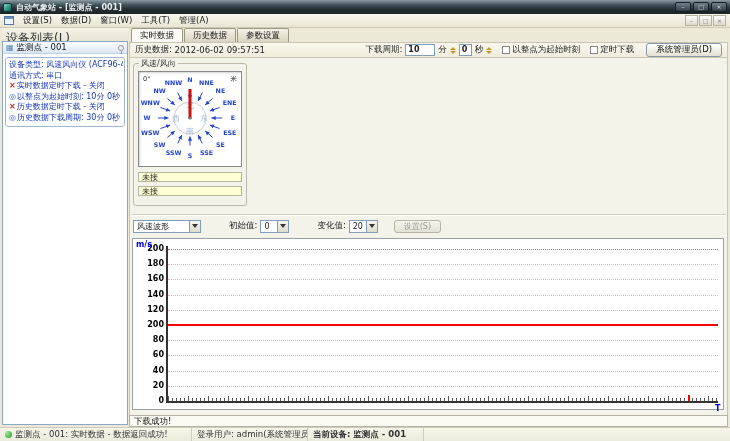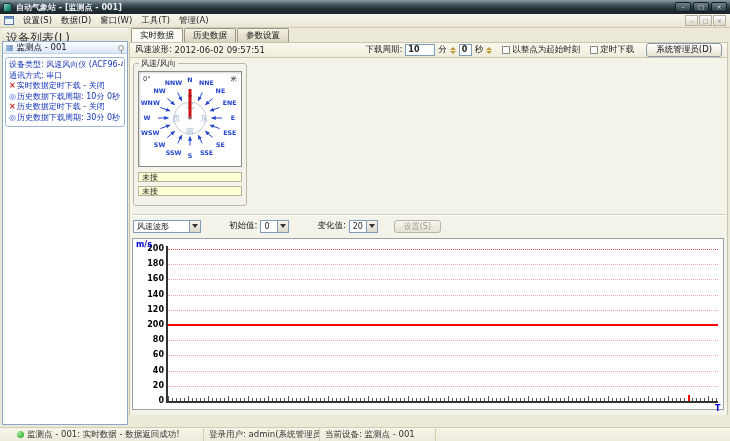--- a/index.html
+++ b/index.html
@@ -108,21 +108,21 @@
 
   .msgbar { position:absolute; left:0; top:387px; width:599px; height:12px; background:#fbfaf2;
     border:1px solid #b5b2a2; font-size:8.5px; color:#111; line-height:10px; padding-left:4px; }
 
   
   .statusbar { position:absolute; left:0; top:427px; width:730px; height:14px;
     background:linear-gradient(#f7f5e8,#eceadb); border-top:1px solid #cfccb8;
     display:flex; align-items:center; font-size:8.5px; color:#333; }
   .sb-panel { height:100%; display:flex; align-items:center; padding:0 5px;
     border-right:1px solid #cfccb8; white-space:nowrap; overflow:hidden; }
-  .sb1 { width:192px;margin-left:12px; } .sb2 { width:116px; } .sb3 { width:116px; }
+  .sb1 { width:192px; } .sb2 { width:116px; } .sb3 { width:116px;font-weight:bold; }
   .sb4 { flex:1; border-right:none; }
   .dot { width:7px; height:7px; border-radius:50%; flex:0 0 auto;
     background:radial-gradient(circle at 30% 30%, #9ce89c, #1da21d); margin-right:3px; }
 </style>
 </head>
 <body>
 
 <div class="window">
 
   <div class="titlebar">
@@ -156,37 +156,37 @@
       <div class="sidebar-panel">
         <div class="tree-item">
           <span class="tree-icon">▦</span>
           <span>监测点 - 001</span>
           <div class="pin"></div>
         </div>
         <div class="info-box" id="info-box">
             <div class="info-line"><span>设备类型: 风速风向仪 (ACF96-4)</span></div>
             <div class="info-line"><span>通讯方式: 串口</span></div>
             <div class="info-line"><span class="px-red">×</span><span>实时数据定时下载 - 关闭</span></div>
-            <div class="info-line"><span class="px-blue">◎</span><span>历史数据下载周期: 10分 0秒</span></div>
+            <div class="info-line"><span class="px-blue">◎</span><span>以整点为起始时刻: 10分 0秒</span></div>
             <div class="info-line"><span class="px-red">×</span><span>历史数据定时下载 - 关闭</span></div>
             <div class="info-line"><span class="px-blue">◎</span><span>历史数据下载周期: 30分 0秒</span></div>
           </div>
       </div>
     </div>
 
     <div class="content">
 
       <div class="tabs">
         <div class="tab active">实时数据</div>
         <div class="tab">历史数据</div>
         <div class="tab">参数设置</div>
       </div>
 
       <div class="toolbar">
-        <span>风速波形:</span>&nbsp;
+        <span>历史数据:</span>&nbsp;
         <span>2012-06-02 09:57:51</span>
         <div class="tb-right">
           <span>下载周期:</span>
           <span class="input">10</span>
           <span>分</span>
           <span class="spin">
               <i class="up"></i>
               <i class="dn"></i>
             </span>
           <span class="input narrow">0</span>
@@ -452,20 +452,21 @@
             <div style="position: absolute; left: 571px; top: 159px; width: 1px; height: 3px; background: rgb(85, 85, 85);"></div>
             <div style="position: absolute; left: 575px; top: 157px; width: 1px; height: 5px; background: rgb(85, 85, 85);"></div>
             <div style="position: absolute; left: 579px; top: 159px; width: 1px; height: 3px; background: rgb(85, 85, 85);"></div>
             <div style="position: absolute; left: 583px; top: 159px; width: 1px; height: 3px; background: rgb(85, 85, 85);"></div>
             <div style="position: absolute; left: 554.75px; top: 156px; width: 2px; height: 6px; background: rgb(255, 0, 0);"></div>
             <div style="position: absolute; left: 3px; top: 1px; font-size: 8px; font-weight: bold; color: rgb(0, 0, 221);">m/s</div>
             <div style="position: absolute; left: 582px; top: 165px; font-size: 8px; font-weight: bold; color: rgb(0, 0, 221);">T</div>
           </div>
       </div>
 
+      <div class="msgbar">下载成功!</div>
     </div>
   </div>
 
   <div class="statusbar">
     <div class="sb-panel sb1">
       <span class="dot"></span>
       <span>监测点 - 001: 实时数据 - 数据返回成功!</span>
     </div>
     <div class="sb-panel sb2">登录用户: admin(系统管理员)</div>
     <div class="sb-panel sb3">当前设备: 监测点 - 001</div>

